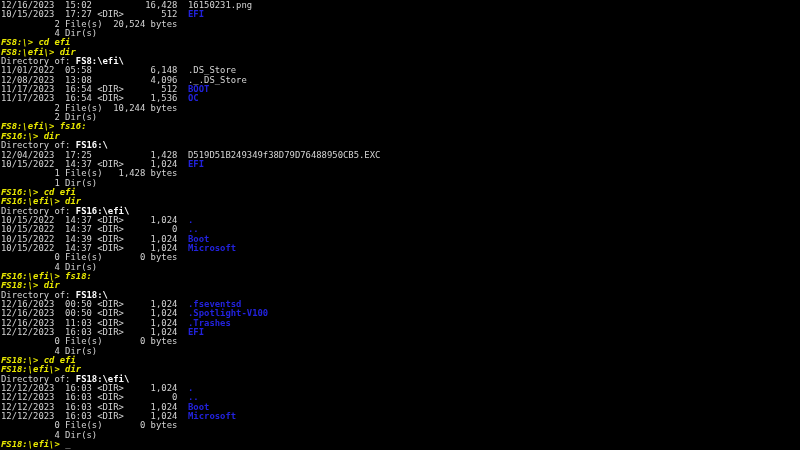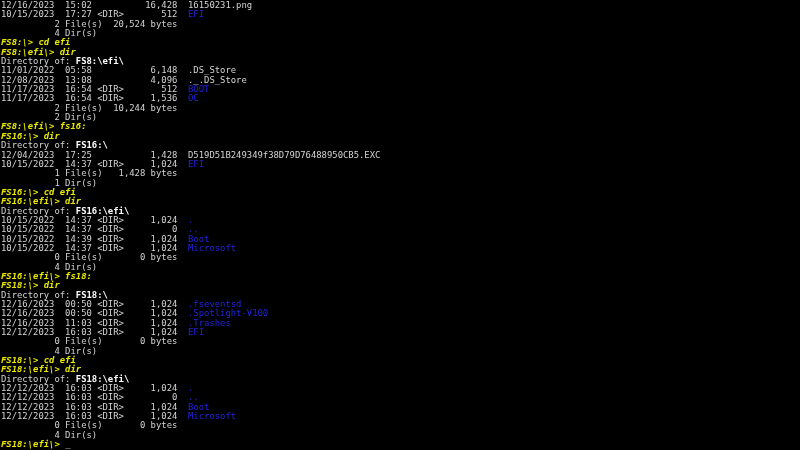--- a/index.html
+++ b/index.html
@@ -16,21 +16,21 @@
     font-size:8.9px;
     line-height:9.35px;
     letter-spacing:0;
     white-space:pre;
     color:var(--text,#d4d4d4);
     padding:1px 0 0 1px;
   }
   .line{height:9.35px;}
   .t{color:var(--text,#d4d4d4);}
   .y{color:var(--yellow,#e8e800);font-weight:bold;font-style:italic;}
-  .b{color:var(--blue,#2222dd);font-weight:normal;}
+  .b{color:var(--blue,#2222dd);font-weight:bold;}
   .p{color:var(--path,#ffffff);font-weight:bold;}
   .cur{color:var(--text,#d4d4d4);animation:blink 1.1s steps(1) infinite;}
   @keyframes blink{50%{opacity:0;}}
 </style>
 </head>
 <body>
 
 <div class="screen">
   <div class="term"><div class="line"><span class="t">12/16/2023  15:02          16,428  </span><span class="t">16150231.png</span></div><div class="line"><span class="t">10/15/2023  17:27 &lt;DIR&gt;       512  </span><span class="b">EFI</span></div><div class="line"><span class="t">          2 File(s)  20,524 bytes</span></div><div class="line"><span class="t">          4 Dir(s)</span></div><div class="line"><span class="y">FS8:\&gt; cd efi</span></div><div class="line"><span class="y">FS8:\efi\&gt; dir</span></div><div class="line"><span class="t">Directory of: </span><span class="p">FS8:\efi\</span></div><div class="line"><span class="t">11/01/2022  05:58           6,148  </span><span class="t">.DS_Store</span></div><div class="line"><span class="t">12/08/2023  13:08           4,096  </span><span class="t">._.DS_Store</span></div><div class="line"><span class="t">11/17/2023  16:54 &lt;DIR&gt;       512  </span><span class="b">BOOT</span></div><div class="line"><span class="t">11/17/2023  16:54 &lt;DIR&gt;     1,536  </span><span class="b">OC</span></div><div class="line"><span class="t">          2 File(s)  10,244 bytes</span></div><div class="line"><span class="t">          2 Dir(s)</span></div><div class="line"><span class="y">FS8:\efi\&gt; fs16:</span></div><div class="line"><span class="y">FS16:\&gt; dir</span></div><div class="line"><span class="t">Directory of: </span><span class="p">FS16:\</span></div><div class="line"><span class="t">12/04/2023  17:25           1,428  </span><span class="t">D519D51B249349f38D79D76488950CB5.EXC</span></div><div class="line"><span class="t">10/15/2022  14:37 &lt;DIR&gt;     1,024  </span><span class="b">EFI</span></div><div class="line"><span class="t">          1 File(s)   1,428 bytes</span></div><div class="line"><span class="t">          1 Dir(s)</span></div><div class="line"><span class="y">FS16:\&gt; cd efi</span></div><div class="line"><span class="y">FS16:\efi\&gt; dir</span></div><div class="line"><span class="t">Directory of: </span><span class="p">FS16:\efi\</span></div><div class="line"><span class="t">10/15/2022  14:37 &lt;DIR&gt;     1,024  </span><span class="b">.</span></div><div class="line"><span class="t">10/15/2022  14:37 &lt;DIR&gt;         0  </span><span class="b">..</span></div><div class="line"><span class="t">10/15/2022  14:39 &lt;DIR&gt;     1,024  </span><span class="b">Boot</span></div><div class="line"><span class="t">10/15/2022  14:37 &lt;DIR&gt;     1,024  </span><span class="b">Microsoft</span></div><div class="line"><span class="t">          0 File(s)       0 bytes</span></div><div class="line"><span class="t">          4 Dir(s)</span></div><div class="line"><span class="y">FS16:\efi\&gt; fs18:</span></div><div class="line"><span class="y">FS18:\&gt; dir</span></div><div class="line"><span class="t">Directory of: </span><span class="p">FS18:\</span></div><div class="line"><span class="t">12/16/2023  00:50 &lt;DIR&gt;     1,024  </span><span class="b">.fseventsd</span></div><div class="line"><span class="t">12/16/2023  00:50 &lt;DIR&gt;     1,024  </span><span class="b">.Spotlight-V100</span></div><div class="line"><span class="t">12/16/2023  11:03 &lt;DIR&gt;     1,024  </span><span class="b">.Trashes</span></div><div class="line"><span class="t">12/12/2023  16:03 &lt;DIR&gt;     1,024  </span><span class="b">EFI</span></div><div class="line"><span class="t">          0 File(s)       0 bytes</span></div><div class="line"><span class="t">          4 Dir(s)</span></div><div class="line"><span class="y">FS18:\&gt; cd efi</span></div><div class="line"><span class="y">FS18:\efi\&gt; dir</span></div><div class="line"><span class="t">Directory of: </span><span class="p">FS18:\efi\</span></div><div class="line"><span class="t">12/12/2023  16:03 &lt;DIR&gt;     1,024  </span><span class="b">.</span></div><div class="line"><span class="t">12/12/2023  16:03 &lt;DIR&gt;         0  </span><span class="b">..</span></div><div class="line"><span class="t">12/12/2023  16:03 &lt;DIR&gt;     1,024  </span><span class="b">Boot</span></div><div class="line"><span class="t">12/12/2023  16:03 &lt;DIR&gt;     1,024  </span><span class="b">Microsoft</span></div><div class="line"><span class="t">          0 File(s)       0 bytes</span></div><div class="line"><span class="t">          4 Dir(s)</span></div><div class="line"><span class="y">FS18:\efi\&gt; </span><span class="cur">_</span></div></div>
 </div>

